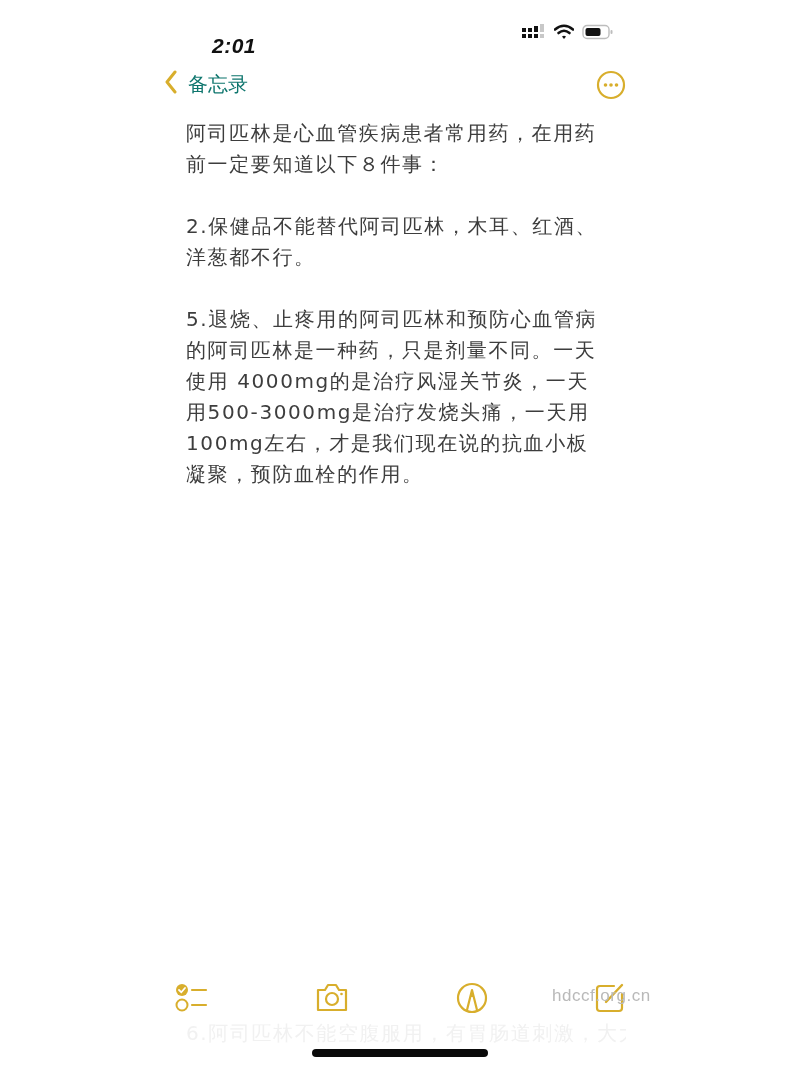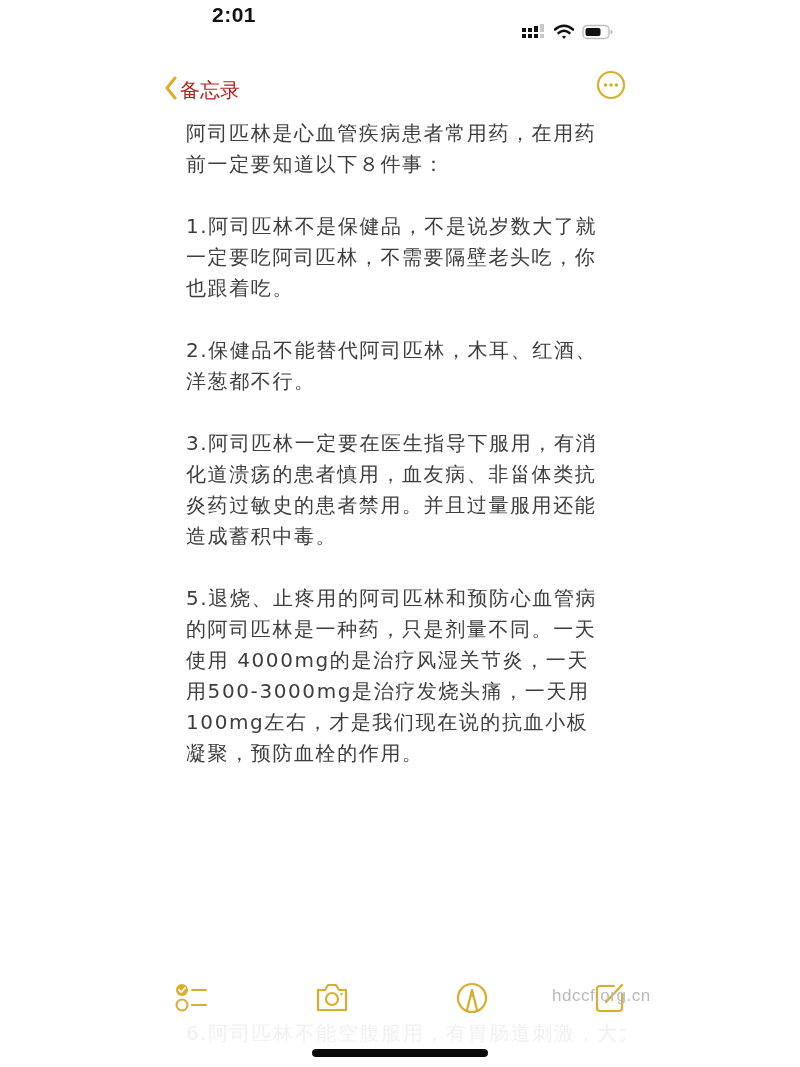--- a/index.html
+++ b/index.html
@@ -20,26 +20,27 @@
       left: 160px;
       top: 0;
       width: 480px;
       height: 1067px;
       background: #ffffff;
     }
     
     .status-time {
       position: absolute;
       left: 52px;
-      top: 3px;
+      top: 34px;
       font-family: "Liberation Sans", sans-serif;
       font-weight: bold;
       font-size: 21px;
       color: #111;
       letter-spacing: 0.5px;
+      font-style: italic;
     }
     .status-icons {
       position: absolute;
       right: 26px;
       top: 24px;
       display: flex;
       align-items: center;
       gap: 8px;
     }
     
@@ -49,25 +50,24 @@
       top: 68px;
       width: 480px;
       height: 40px;
     }
     .back-btn {
       position: absolute;
       left: 4px;
       top: 2px;
       display: flex;
       align-items: center;
-      gap: 2px;
-      color: #b91c1c;
+      gap: 10px;
+      color: #0f766e;
       font-size: 20px;
       cursor: pointer;
-      margin-top: 6px;
     }
     .more-btn {
       position: absolute;
       right: 14px;
       top: 2px;
       width: 30px;
       height: 30px;
       cursor: pointer;
     }
     
@@ -206,23 +206,21 @@
           <circle cx="20.5" cy="15" r="1.8" fill="#d8ae2c"></circle>
         </svg>
       </span>
     </div>
   </div>
 
   <div class="content-clip">
     <div class="content">
       <div class="body-text">
         <p class="para intro">阿司匹林是心血管疾病患者常用药，在用药前一定要知道以下８件事：</p>
-        <p class="para">1.阿司匹林不是保健品，不是说岁数大了就一定要吃阿司匹林，不需要隔壁老头吃，你也跟着吃。</p>
         <p class="para">2.保健品不能替代阿司匹林，木耳、红酒、洋葱都不行。</p>
-        <p class="para">3.阿司匹林一定要在医生指导下服用，有消化道溃疡的患者慎用，血友病、非甾体类抗炎药过敏史的患者禁用。并且过量服用还能造成蓄积中毒。</p>
         <p class="para">5.退烧、止疼用的阿司匹林和预防心血管病的阿司匹林是一种药，只是剂量不同。一天使用 4000mg的是治疗风湿关节炎，一天用500-3000mg是治疗发烧头痛，一天用100mg左右，才是我们现在说的抗血小板凝聚，预防血栓的作用。</p>
       </div>
     </div>
   </div>
 
   <div class="toolbar"></div>
   <div class="faded-text">6.阿司匹林不能空腹服用，有胃肠道刺激，大大，就剂量</div>
 
   <div class="tool" style="left:14px;">
     <span>

